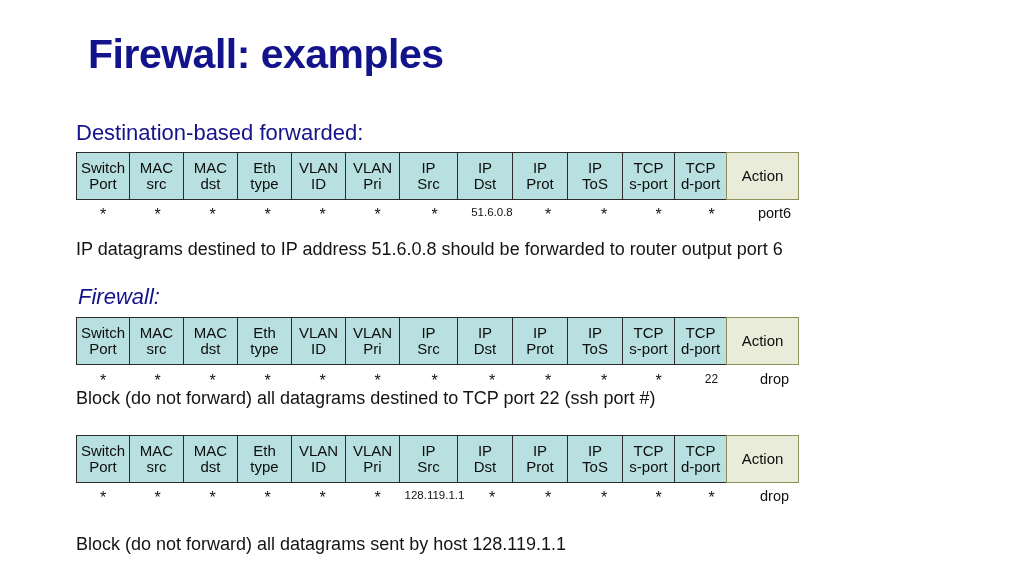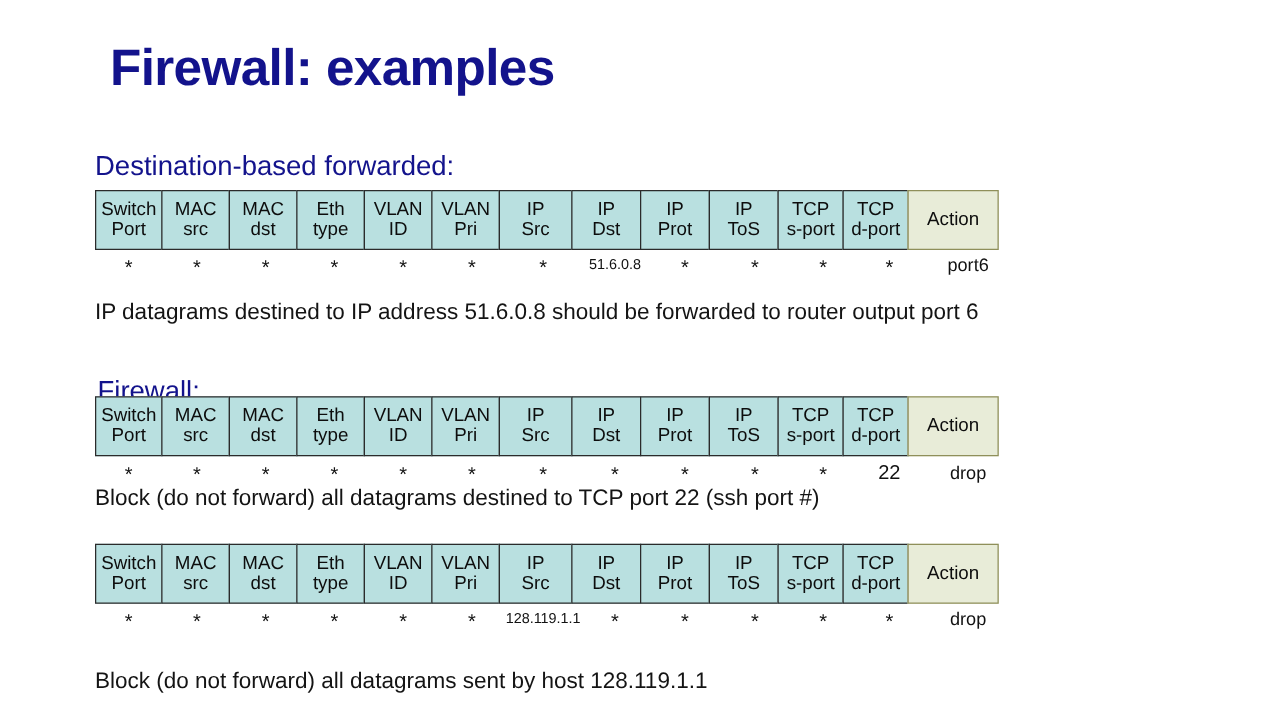--- a/index.html
+++ b/index.html
@@ -29,21 +29,21 @@
   }
 
   
   .section-heading {
     position: absolute;
     font-size: 22px;
     color: #13138c;
     white-space: nowrap;
   }
   .section-heading.sec-fwd { left: 76px; top: 120px; }
-  .section-heading.sec-fw  { left: 78px; top: 300px; }
+  .section-heading.sec-fw  { left: 78px; top: 284px; font-style: italic; }
 
   
   .flow-table {
     position: absolute;
     left: 76px;
     display: flex;
     align-items: stretch;
     box-sizing: border-box;
   }
   .flow-table.t1 { top: 152px; }
@@ -87,21 +87,21 @@
   }
   .val-row.v1 { top: 203px; }
   .val-row.v2 { top: 369px; }
   .val-row.v3 { top: 486px; }
 
   .val-cell {
     box-sizing: border-box;
     display: flex;
     align-items: center;
     justify-content: center;
-    font-size: 16px;
+    font-size: 12px;
     color: #111111;
     line-height: 1;
     white-space: nowrap;
   }
   .val-cell.star {
     font-size: 16px;
     padding-top: 4px;
   }
   .val-cell.small {
     font-size: 11.5px;

